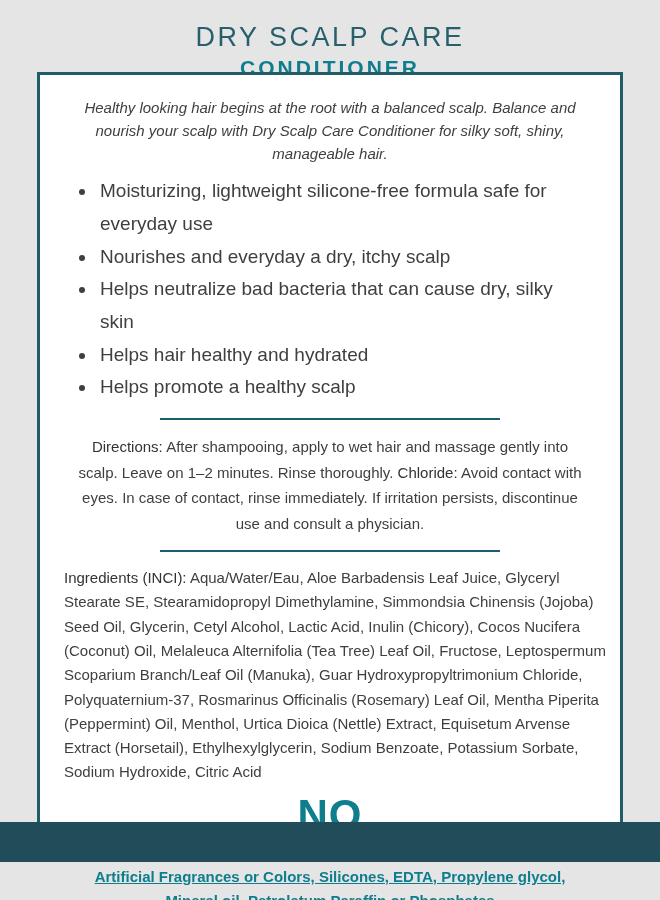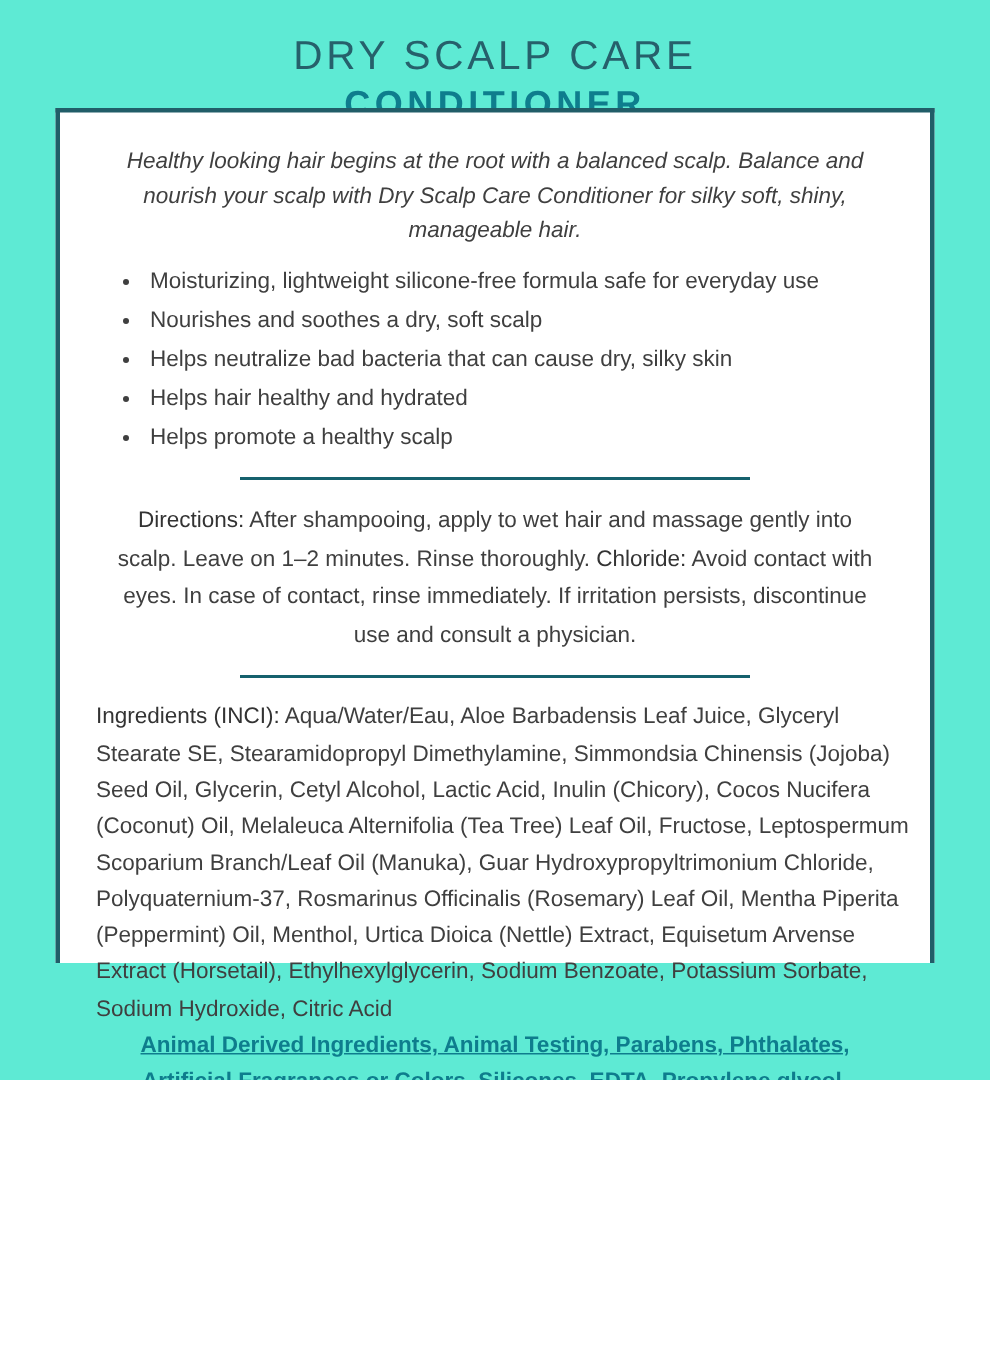--- a/index.html
+++ b/index.html
@@ -1,44 +1,44 @@
 <!DOCTYPE html>
 <html><head>
 <meta charset="utf-8">
 <style>
   html,body { margin:0; padding:0; background:#ffffff; }
   .page {
-    position:relative; width:660px; height:720px; background:#5eead4;
+    position:relative; width:660px; height:900px; background:#e5e5e5;
     font-family:"Liberation Sans","DejaVu Sans",sans-serif; overflow:hidden;
     margin:0 auto;
   }
   .header { text-align:center; padding-top:22px; }
   .title {
     font-size:27px; font-weight:500; letter-spacing:2.5px;
     color:#26606b; margin:0;
   }
   .subtitle {
-    font-size:24px; font-weight:bold; letter-spacing:3px;
+    font-size:21px; font-weight:bold; letter-spacing:3px;
     color:#0e7d8d; margin:3px 0 0 0;
   }
   .panel {
     position:absolute; left:37px; right:37px; top:72px; bottom:78px;
     border:3px solid #215d68; border-bottom:none;
     box-sizing:border-box; padding:16px 24px 0; background:#ffffff;
   }
   .intro {
     width:530px; margin:6px auto 10px; text-align:center;
     font-size:15px; line-height:1.52; color:#3f3f3f;font-style:italic;
   }
   .benefits {
     width:492px; margin:2px auto 0; padding-left:26px;
     list-style:disc;
   }
   .benefits li {
-    font-size:15px; line-height:1.72; color:#3f3f3f; padding-left:3px;
+    font-size:19px; line-height:1.72; color:#3f3f3f; padding-left:3px;
   }
   .divider { height:2px; width:340px; background:#15616d; margin:14px auto; }
   .directions {
     width:508px; margin:10px auto; text-align:center;
     font-size:15px; line-height:1.7; color:#3f3f3f;
   }
   .bold-label { font-weight:normal; color:#333333; }
   .ingredients {
     width:556px; margin:8px auto 0; text-align:left;
     font-size:15px; line-height:1.62; color:#3f3f3f;
@@ -84,34 +84,35 @@
     <h1 class="title">DRY SCALP CARE</h1>
     <h2 class="subtitle">CONDITIONER</h2>
   </div>
 
   <div class="panel">
 
     <p class="intro">Healthy looking hair begins at the root with a balanced scalp. Balance and nourish your scalp with Dry Scalp Care Conditioner for silky soft, shiny, manageable hair.</p>
 
     <ul class="benefits">
       <li>Moisturizing, lightweight silicone-free formula safe for everyday use</li>
-      <li>Nourishes and soothes a dry, soft scalp</li>
+      <li>Nourishes and everyday a dry, itchy scalp</li>
       <li>Helps neutralize bad bacteria that can cause dry, silky skin</li>
       <li>Helps hair healthy and hydrated</li>
       <li>Helps promote a healthy scalp</li>
     </ul>
 
     <div class="divider"></div>
 
     <p class="directions"><span class="bold-label">Directions:</span><span> After shampooing, apply to wet hair and massage gently into scalp. Leave on 1–2 minutes. Rinse thoroughly. </span><span class="bold-label">Chloride:</span><span> Avoid contact with eyes. In case of contact, rinse immediately. If irritation persists, discontinue use and consult a physician.</span></p>
 
     <div class="divider"></div>
 
     <p class="ingredients"><span class="bold-label">Ingredients (INCI):</span><span> Aqua/Water/Eau, Aloe Barbadensis Leaf Juice, Glyceryl Stearate SE, Stearamidopropyl Dimethylamine, Simmondsia Chinensis (Jojoba) Seed Oil, Glycerin, Cetyl Alcohol, Lactic Acid, Inulin (Chicory), Cocos Nucifera (Coconut) Oil, Melaleuca Alternifolia (Tea Tree) Leaf Oil, Fructose, Leptospermum Scoparium Branch/Leaf Oil (Manuka), Guar Hydroxypropyltrimonium Chloride, Polyquaternium-37, Rosmarinus Officinalis (Rosemary) Leaf Oil, Mentha Piperita (Peppermint) Oil, Menthol, Urtica Dioica (Nettle) Extract, Equisetum Arvense Extract (Horsetail), Ethylhexylglycerin, Sodium Benzoate, Potassium Sorbate, Sodium Hydroxide, Citric Acid</span></p>
 
+    <div class="no-heading">NO</div>
 
     <p class="no-list">Animal Derived Ingredients, Animal Testing, Parabens, Phthalates, Artificial Fragrances or Colors, Silicones, EDTA, Propylene glycol, Mineral oil, Petrolatum,Paraffin or Phosphates</p>
 
     <div class="badges">
 
       <div class="badge">
         <svg width="42" height="42" viewBox="0 0 42 42">
           <circle cx="21" cy="21" r="19" fill="none" stroke="#0e7d8d" stroke-width="2"></circle>
           <circle cx="21" cy="21" r="15.5" fill="none" stroke="#0e7d8d" stroke-width="1.2"></circle>
           <text x="21" y="26" text-anchor="middle" font-size="13" font-weight="bold" fill="#0e7d8d">GF</text>

